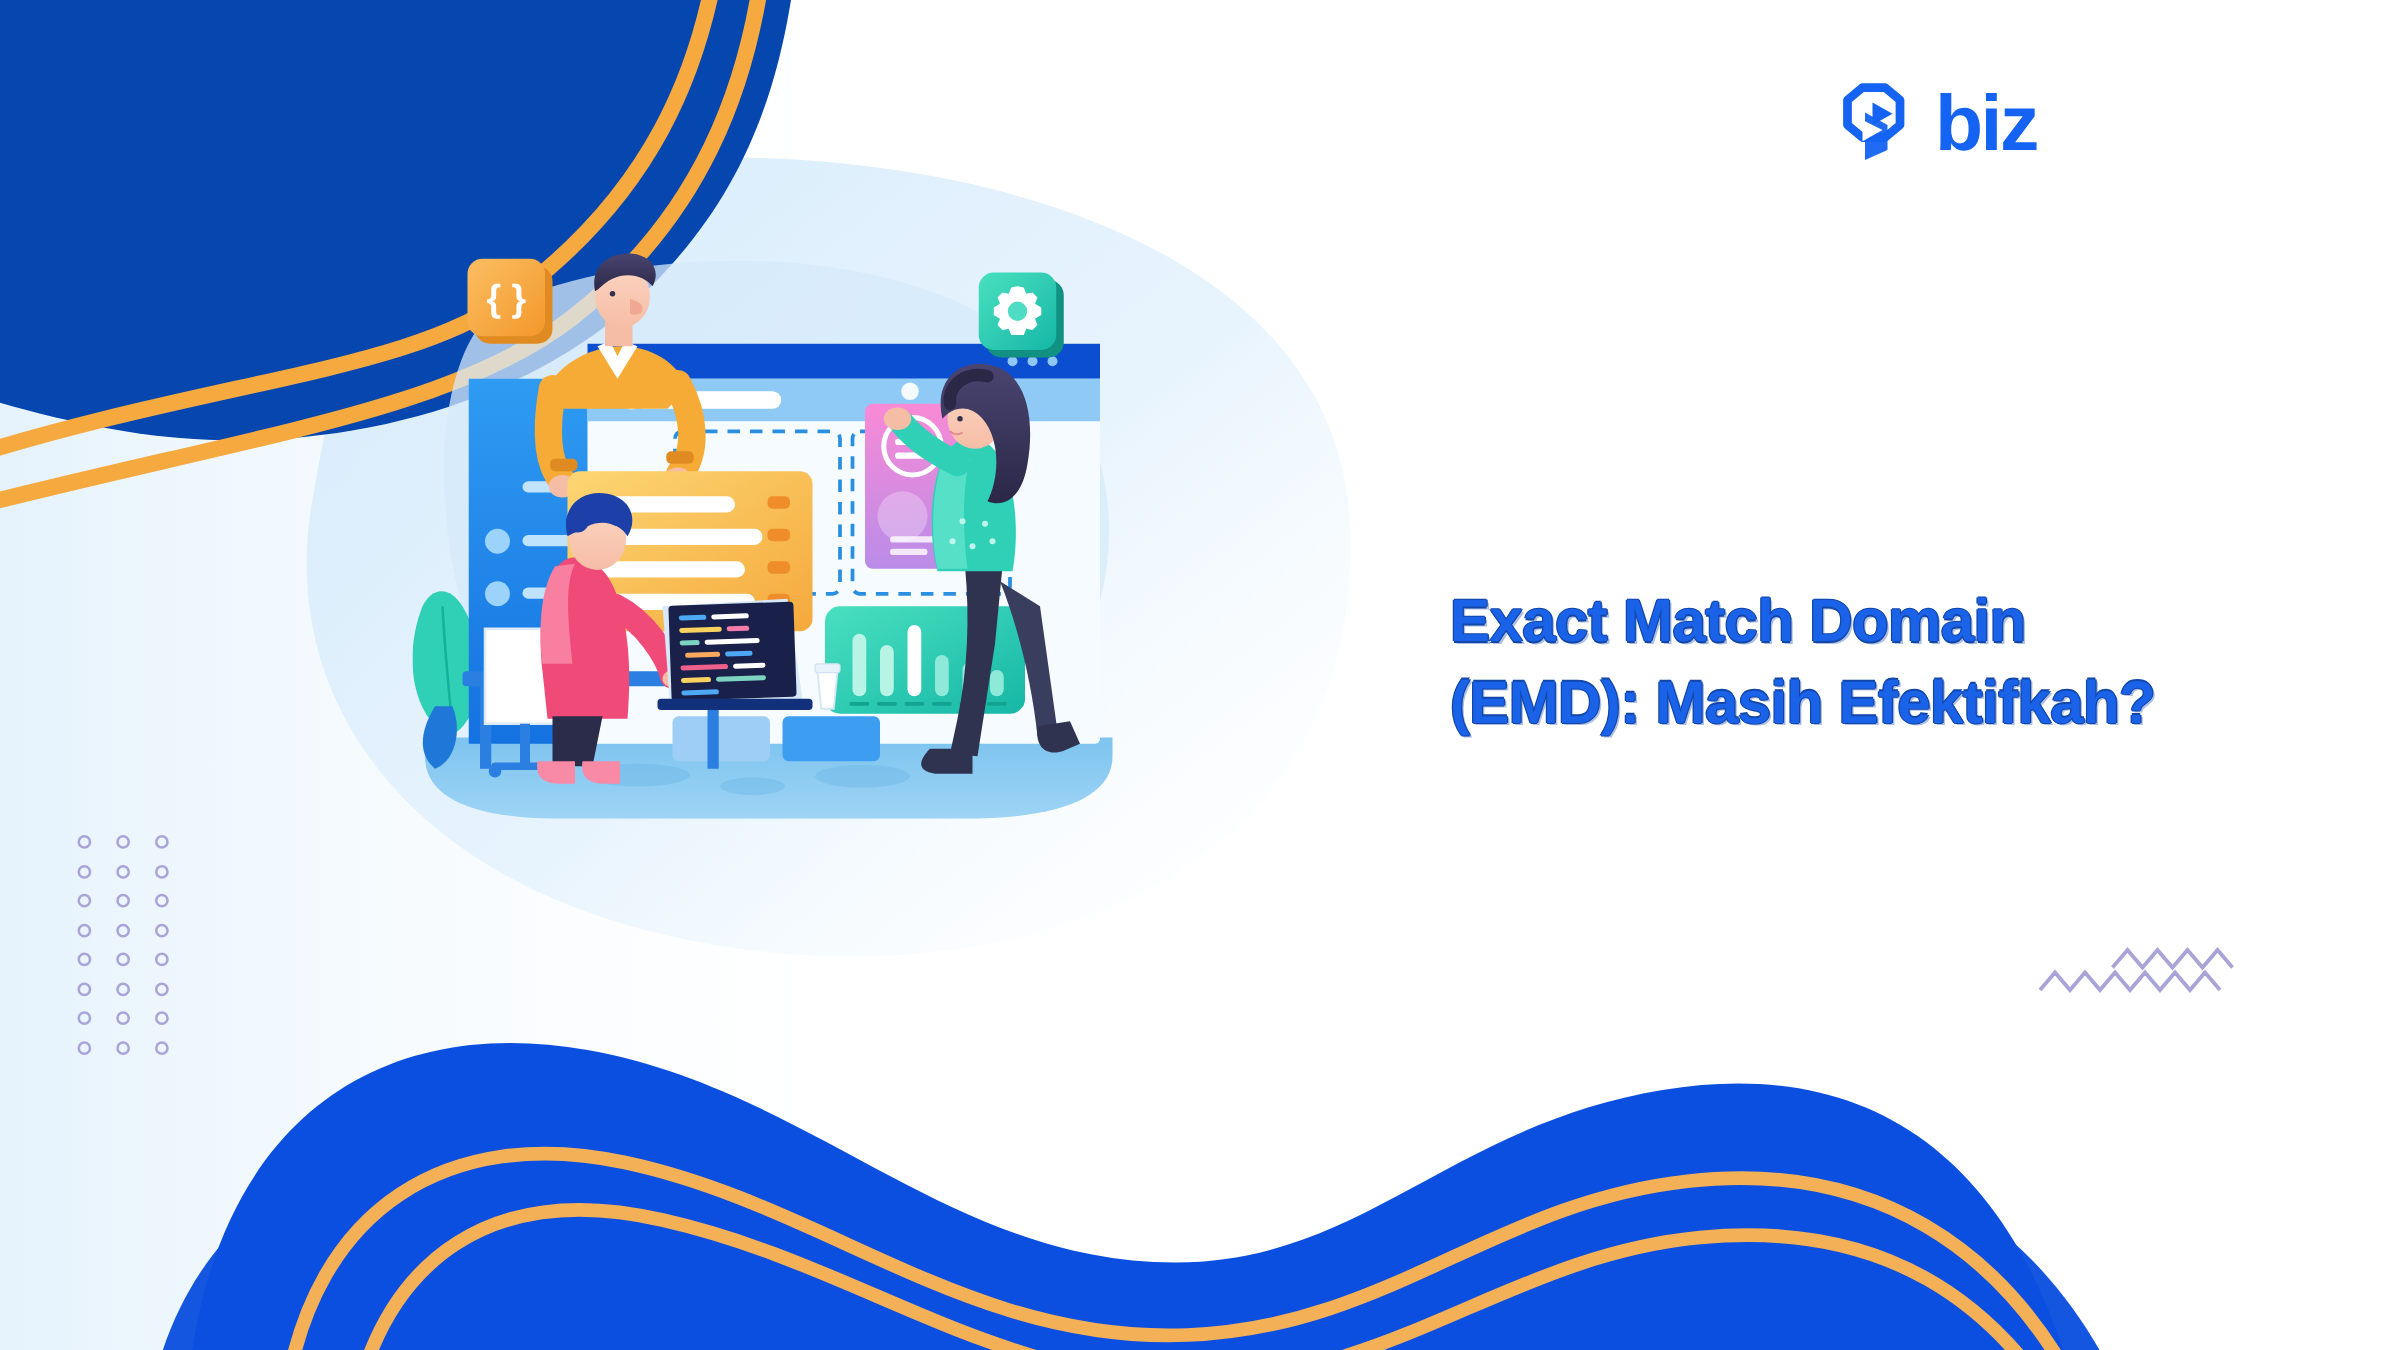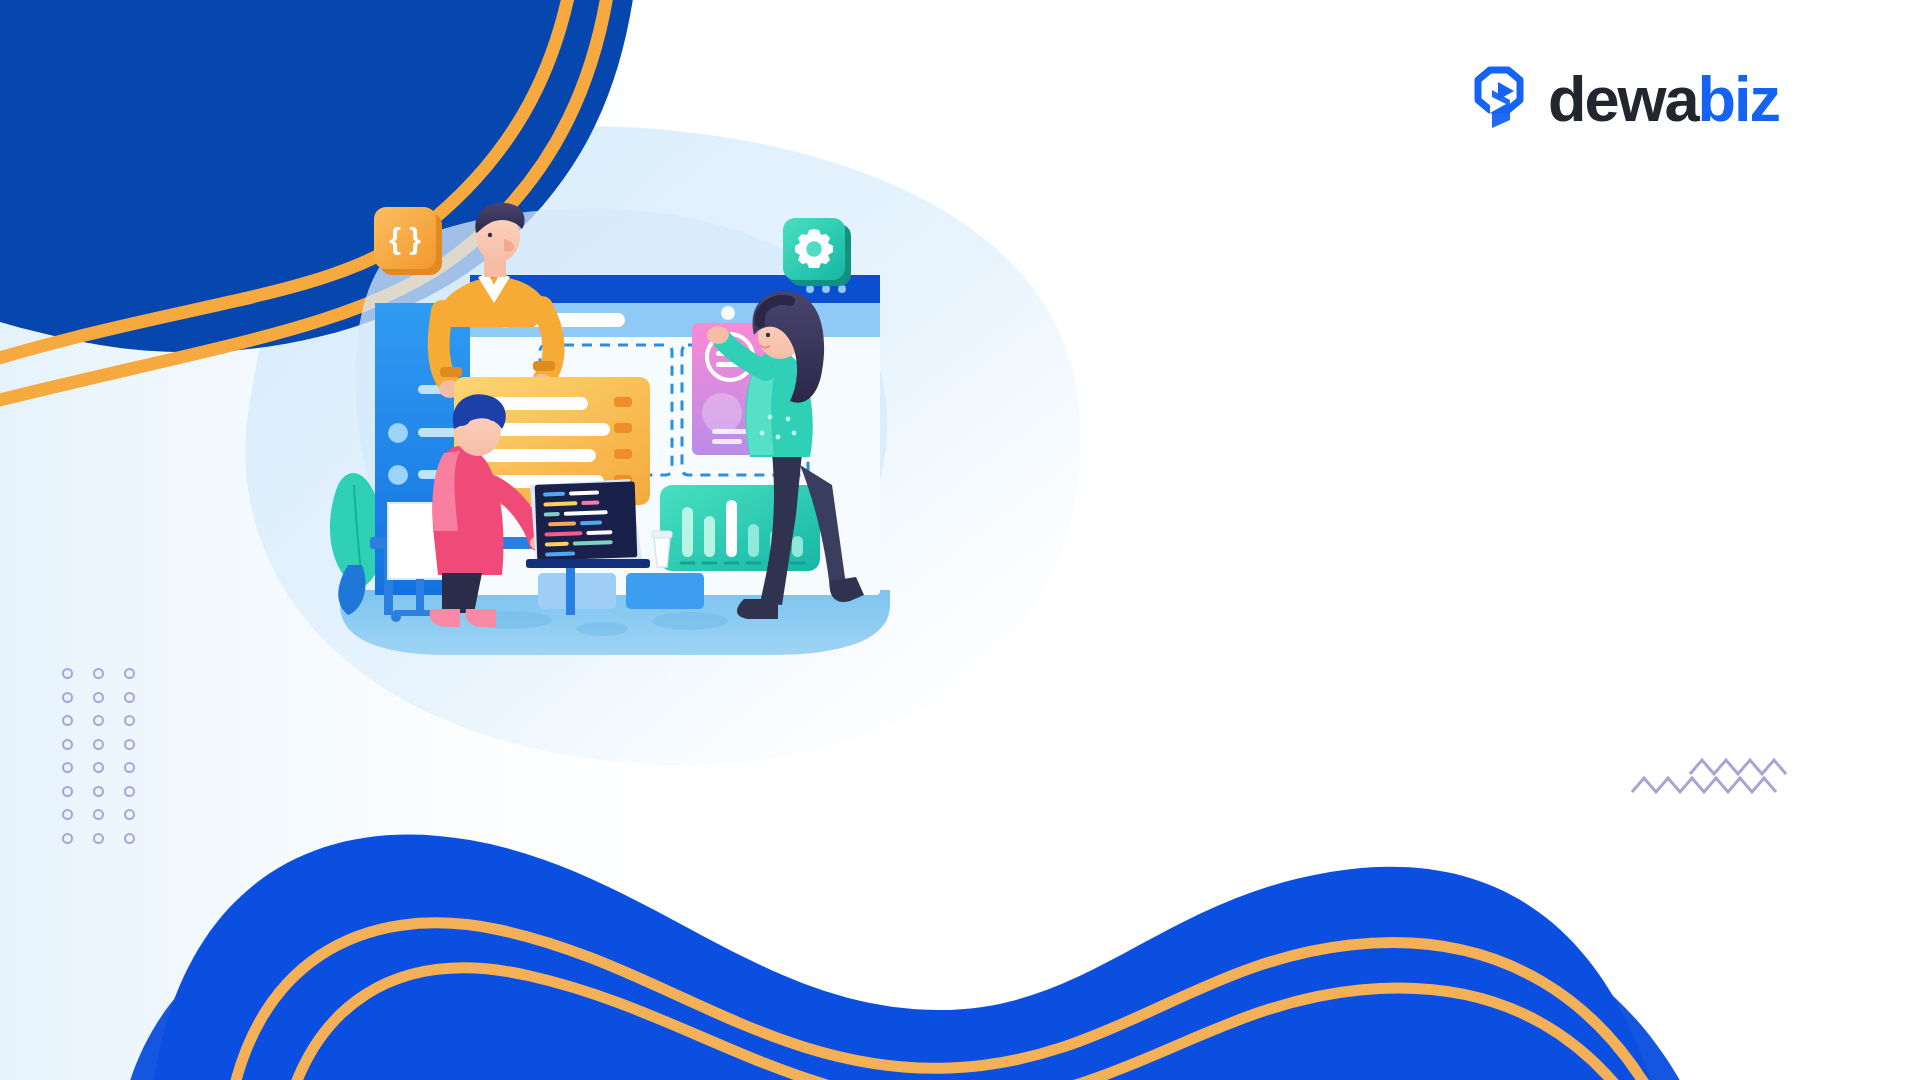--- a/index.html
+++ b/index.html
@@ -95,21 +95,20 @@
   </svg>
 
   <div class="logo-wrap">
     <svg class="logo-mark" viewBox="0 0 62 66">
       <path d="M22 4 L40 4 L52 14 L52 34 L40 44 L22 44 L10 34 L10 14 Z" fill="none" stroke="#1463f3" stroke-width="7" stroke-linejoin="round"></path>
       <path d="M30 16 L46 25 L30 34 Z" fill="#1463f3"></path>
       <path d="M24 24 L42 34 L42 54 L24 62 Z" fill="#1463f3" opacity=".95"></path>
       <path d="M22 30 L38 38 L22 47 Z" fill="#ffffff"></path>
     </svg>
     <div class="logo-text">
-      <span class="logo-dewa">dewa</span>
         <span class="logo-biz">biz</span>
     </div>
   </div>
 
   <div class="illus">
     <svg viewBox="0 0 600 470" width="600" height="470">
       <defs>
         <linearGradient id="gYellow" x1="0" y1="0" x2="1" y2="1">
           <stop offset="0%" stop-color="#fcd673"></stop>
             <stop offset="100%" stop-color="#f5a93c"></stop>
@@ -352,20 +351,24 @@
                  C488,212 474,222 460,216 C470,196 470,166 456,150 C446,138 432,140 424,150 Z" fill="url(#gHairDark)"></path>
         <path d="M430,138 C428,122 444,112 460,116" stroke="#2b2747" stroke-width="10" fill="none" stroke-linecap="round"></path>
         <circle cx="438" cy="150" r="2.2" fill="#33304f"></circle>
         <path d="M430,160 C433,163 437,163 440,161" stroke="#e08a92" stroke-width="1.6" fill="none"></path>
       </g>
 
       <circle cx="398" cy="128" r="7" fill="#ffffff" opacity=".9"></circle>
     </svg>
   </div>
 
+  <div class="headline">
+    <div class="headline-line">Exact Match Domain</div>
+    <div class="headline-line">(EMD): Masih Efektifkah?</div>
+  </div>
 
   <div class="dots">
     <div class="dots-row">
         <span class="dot"></span>
         <span class="dot"></span>
         <span class="dot"></span>
       </div>
     <div class="dots-row">
         <span class="dot"></span>
         <span class="dot"></span>

